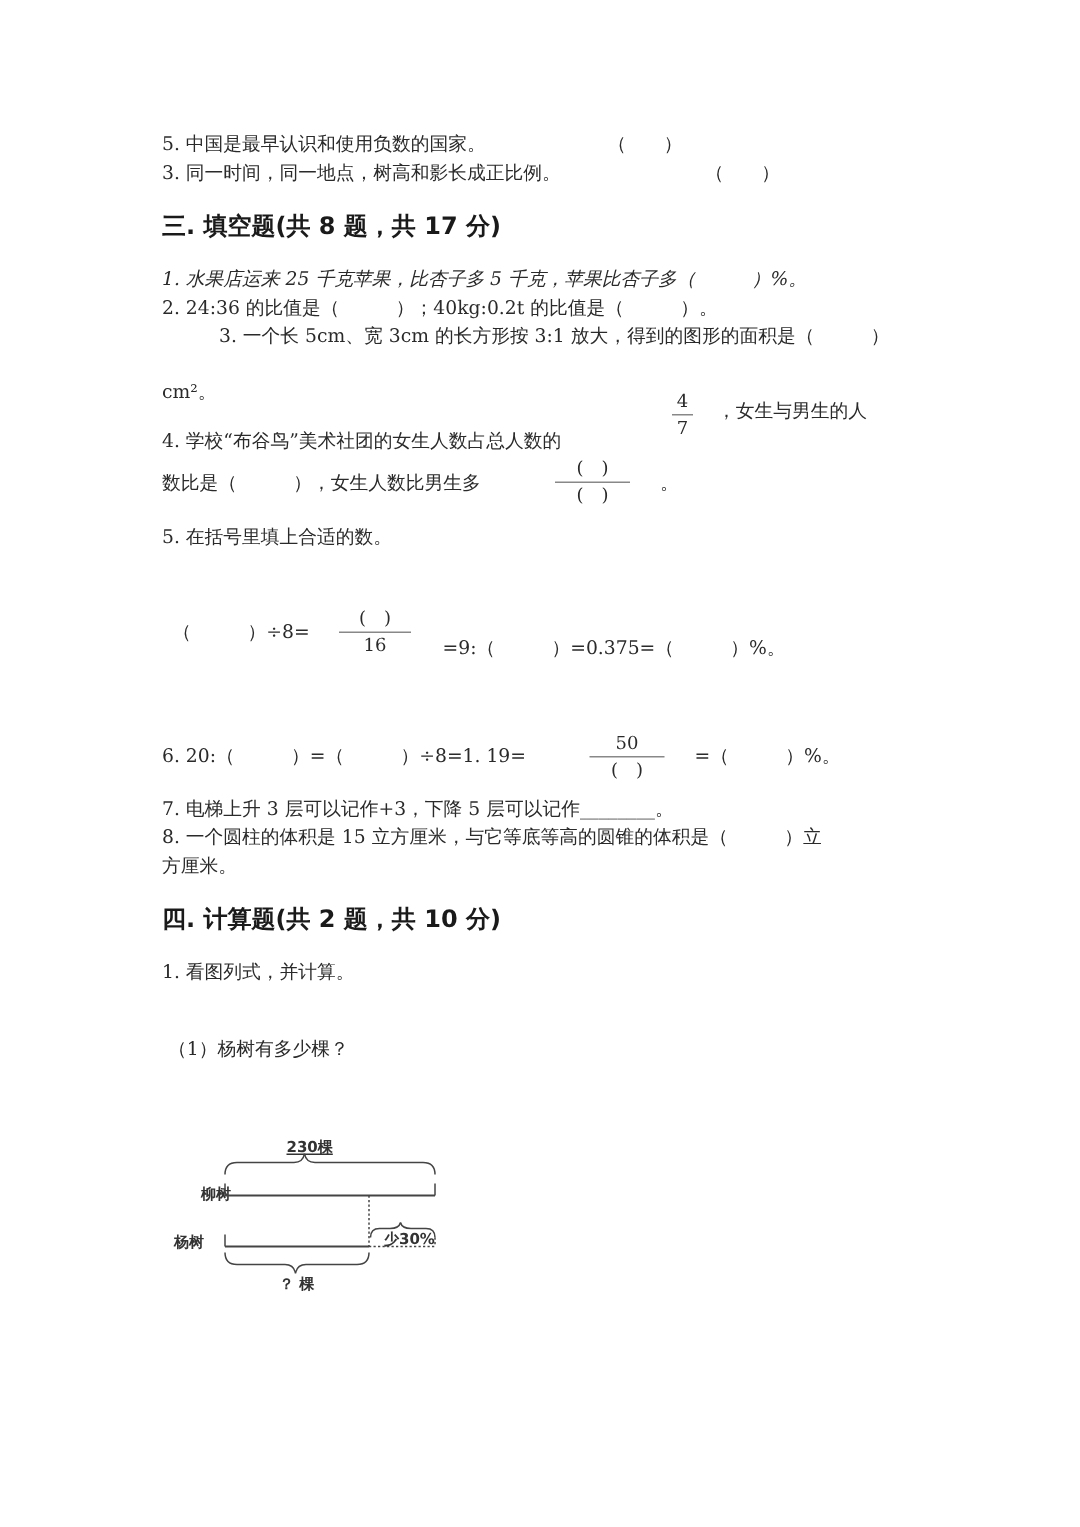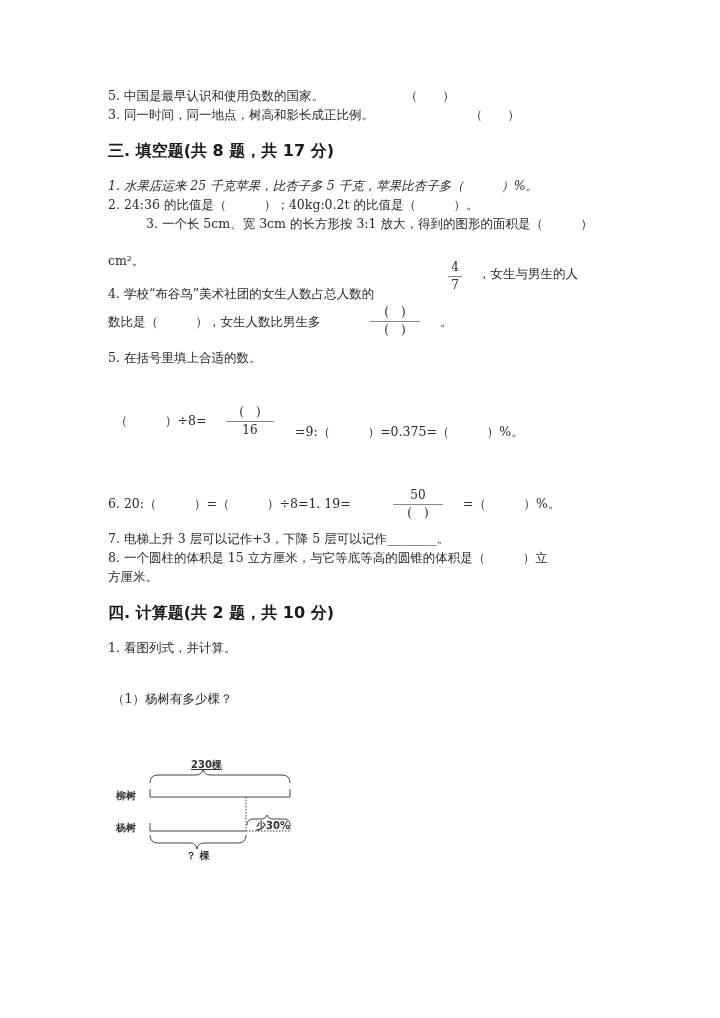--- a/index.html
+++ b/index.html
@@ -73,21 +73,21 @@
 <div class="line" style="top:531px;">7. 电梯上升 3 层可以记作+3，下降 5 层可以记作________。</div>
 <div class="line" style="top:550px;">8. 一个圆柱的体积是 15 立方厘米，与它等底等高的圆锥的体积是（　　　）立</div>
 <div class="line" style="top:569px;">方厘米。</div>
 
 <div class="line heading" style="top:605px;">四. 计算题(共 2 题，共 10 分)</div>
 <div class="line" style="top:640px;">1. 看图列式，并计算。</div>
 <div class="abs" style="top:691px; left:112px;">（1）杨树有多少棵？</div>
 
 <div class="diagram">
   <div class="lbl" style="left:81px; top:3px;text-decoration:underline;">230棵</div>
-  <div class="lbl" style="left:6px; top:34px;">柳树</div>
+  <div class="lbl" style="left:24px; top:34px;">柳树</div>
   <div class="lbl" style="left:6px; top:66px;">杨树</div>
   <div class="lbl" style="left:146px; top:64px;">少30%</div>
   <div class="lbl" style="left:76px; top:94px;">？ 棵</div>
   <svg width="200" height="110" style="position:absolute;left:0;top:0;">
 
     <path d="M40,28 Q40,20 48,20 L86,20 Q92,20 93,14 Q94,20 100,20 L172,20 Q180,20 180,28" fill="none" stroke="#444" stroke-width="1"></path>
 
     <line x1="40" y1="42" x2="180" y2="42" stroke="#444" stroke-width="1.2"></line>
     <line x1="40" y1="34" x2="40" y2="42" stroke="#444" stroke-width="1"></line>
     <line x1="180" y1="34" x2="180" y2="42" stroke="#444" stroke-width="1"></line>

